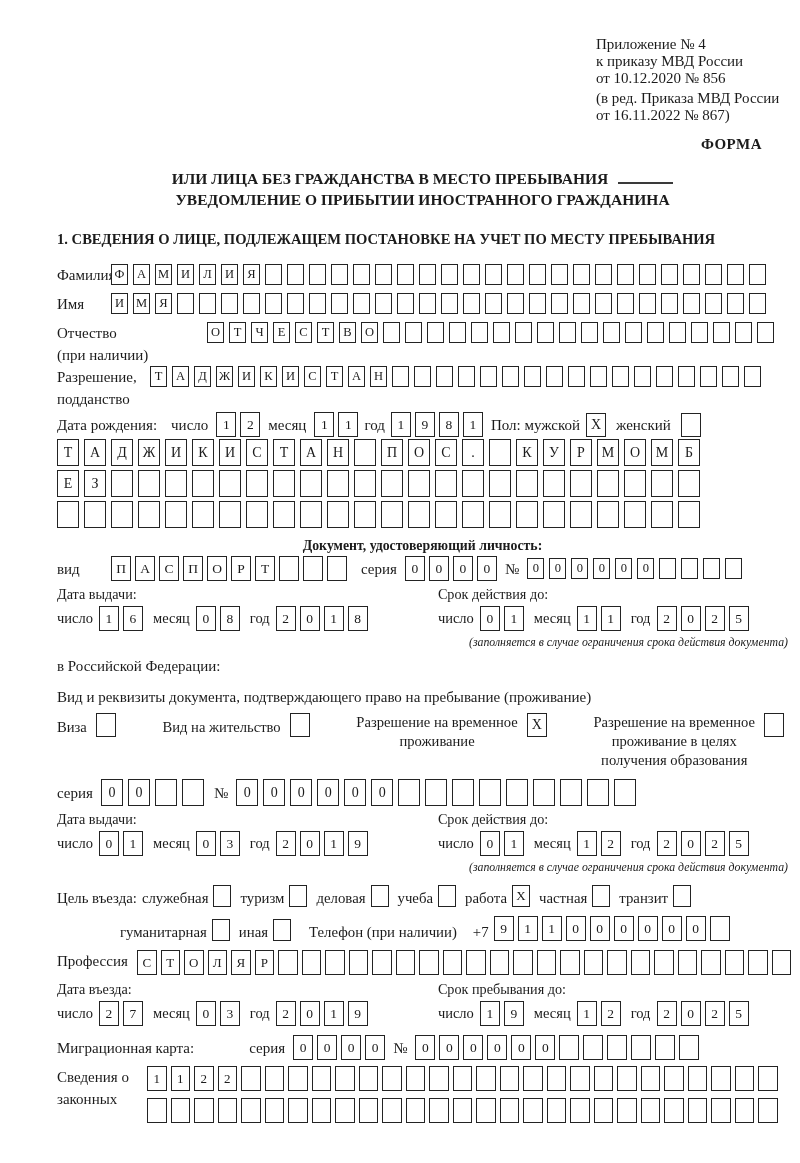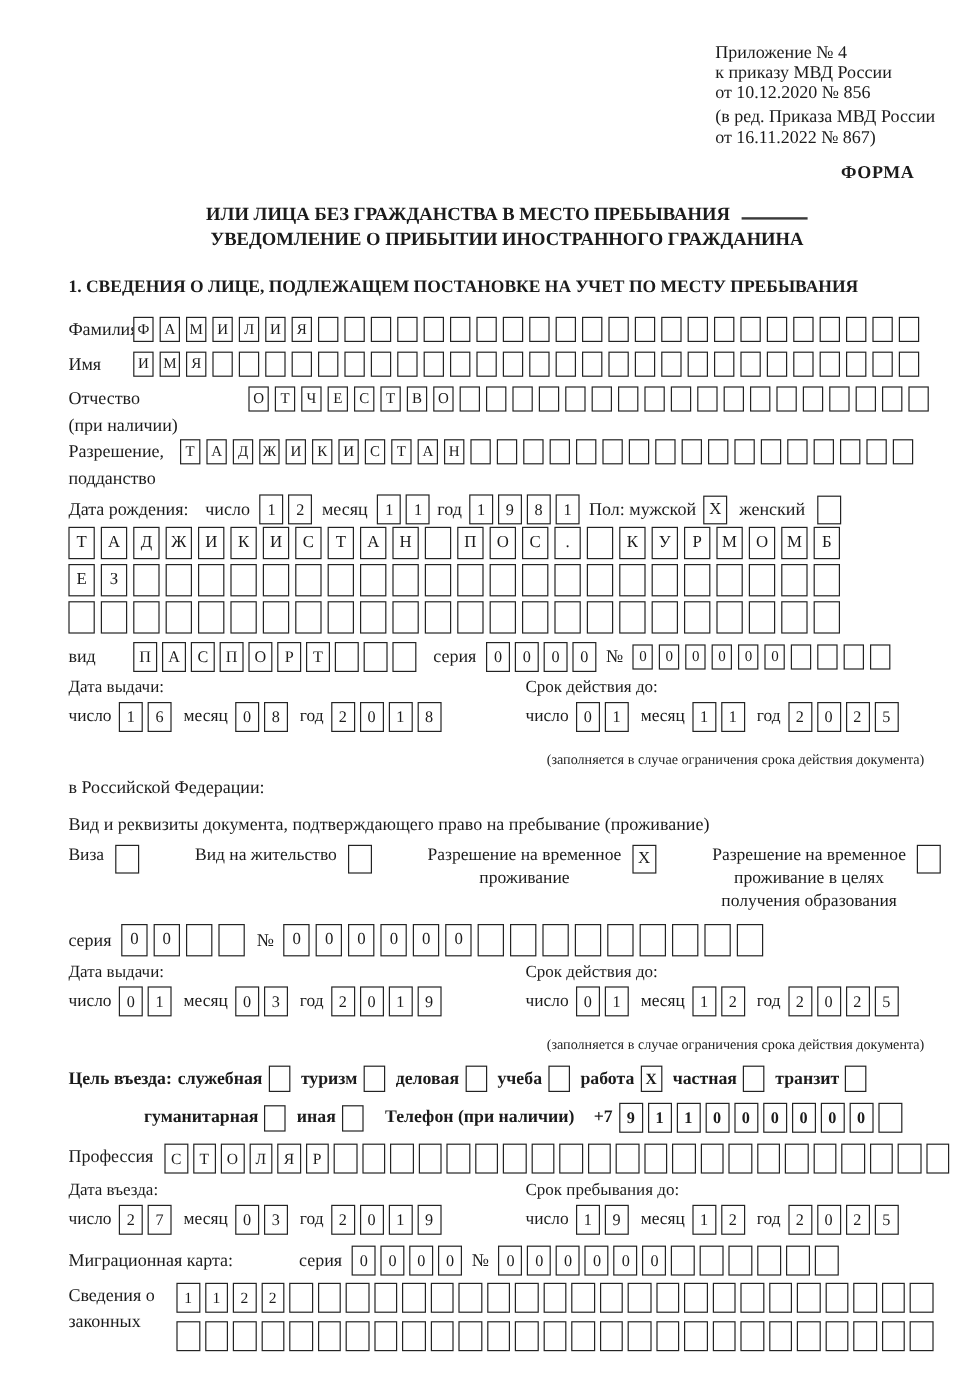--- a/index.html
+++ b/index.html
@@ -43,30 +43,30 @@
   
   .dochead{margin-top:6px;text-align:center;font-weight:bold;font-size:13.8px;}
   
   .daterow{display:flex;margin-top:5px;}
   .datecol{width:48%;}
   .datecol.rightcol{width:52%;padding-left:30px;box-sizing:border-box;}
   .datehead{text-align:left;font-size:14.2px;line-height:17px;}
   .dateline{display:flex;align-items:center;margin-top:3px;}
   .dateline .dlbl{font-size:14.5px;margin-right:6px;}
   .dateline .boxes{margin-right:10px;}
-  .datenote{margin-top:16px;font-size:11.8px;text-align:center;white-space:nowrap;}
+  .datenote{margin-top:4px;font-size:11.8px;text-align:right;white-space:nowrap;font-style:italic;}
   
   .residenttxt{margin-top:9px;font-size:15px;line-height:22px;}
   .permrow{display:flex;align-items:flex-start;justify-content:space-between;margin-top:5px;padding-right:4px;}
   .permitem{display:flex;gap:9px;}
-  .permitem.single{align-items:flex-start;}
+  .permitem.single{align-items:flex-end;}
   .permitem.multi{align-items:flex-start;}
   .permitem .txt{font-size:14.6px;line-height:19px;text-align:center;}
   
-  .purpose{display:flex;align-items:center;margin-top:10px;font-weight:bold;}
+  .purpose{display:flex;align-items:flex-end;margin-top:10px;}
   .purpose > *{flex:none;}
   .purpose .plbl{font-size:14.8px;margin-right:5px;}
   .purpose .boxes{margin-right:9px;}
   .indent2{margin-left:63px;margin-top:9px;}
   
   .repsrow{display:flex;align-items:flex-start;margin-top:6px;}
   .repboxes{display:flex;flex-direction:column;gap:7px;}
   .mt2{margin-top:2px;} .mt4{margin-top:4px;} .mt6{margin-top:6px;} .mt9{margin-top:9px;} .mt16{margin-top:16px;}
 </style>
 </head>
@@ -339,20 +339,21 @@
           <span class="box"></span>
           <span class="box"></span>
           <span class="box"></span>
           <span class="box"></span>
           <span class="box"></span>
           <span class="box"></span>
         </div>
     </span>
   </div>
 
+  <div class="dochead">Документ, удостоверяющий личность:</div>
   <div class="inline mt2">
     <span class="lbl w-vid">вид</span>
     <span class="boxes md">
         <span class="box">П</span>
         <span class="box">А</span>
         <span class="box">С</span>
         <span class="box">П</span>
         <span class="box">О</span>
         <span class="box">Р</span>
         <span class="box">Т</span>

